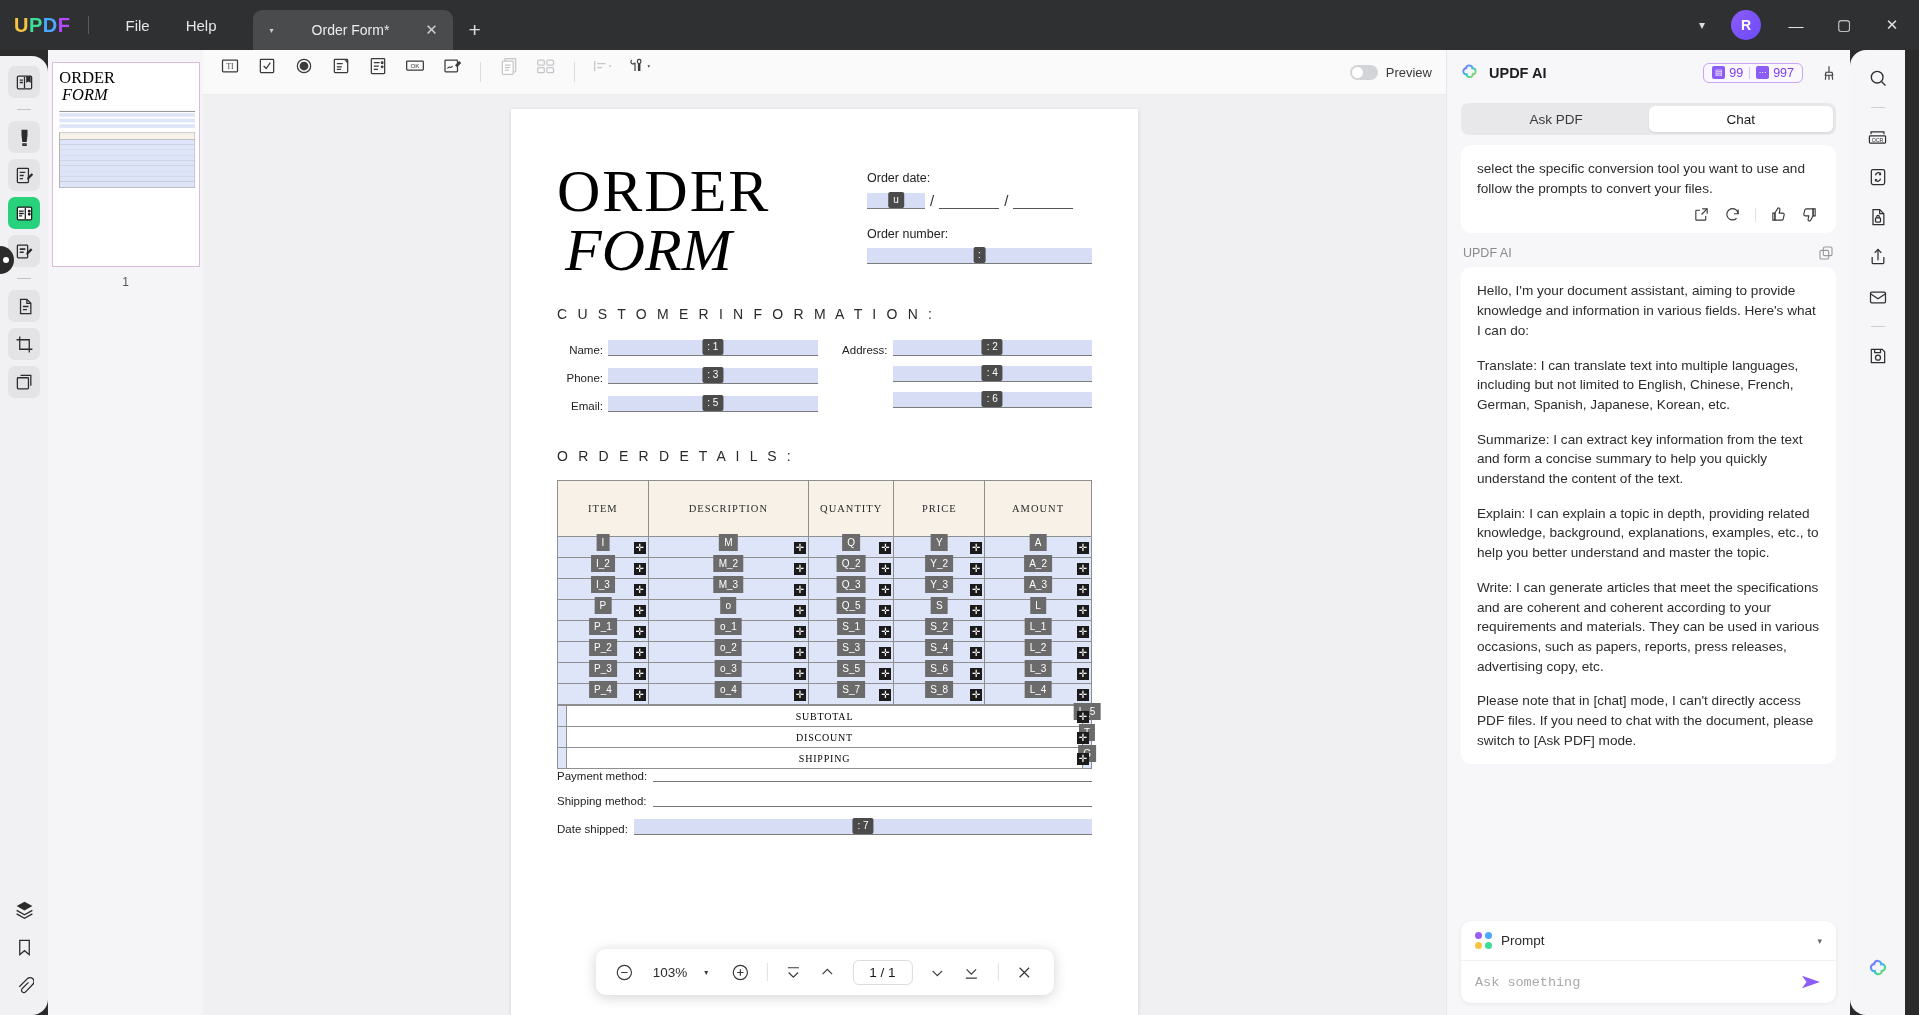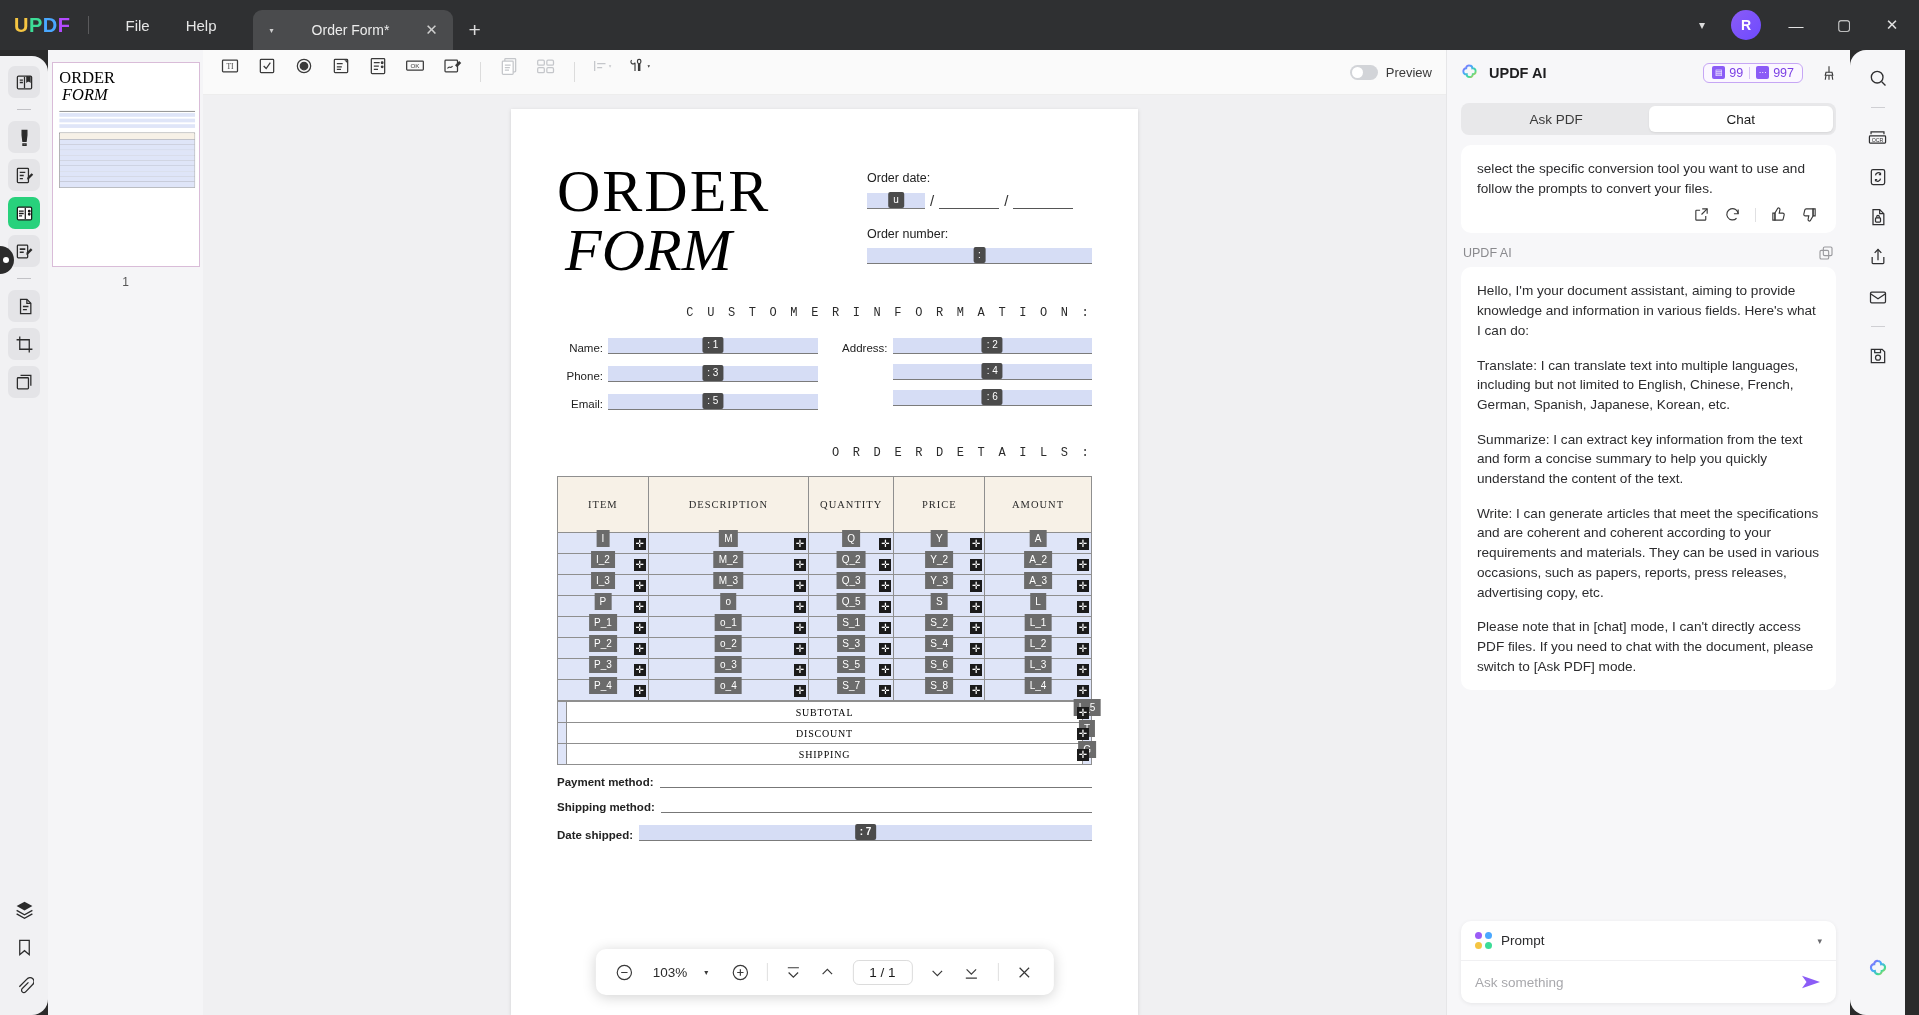--- a/index.html
+++ b/index.html
@@ -136,22 +136,22 @@
     top:-1px; background:#4b4b4b; color:#fff; font-size:10px;
     padding:1px 5px; border-radius:2px; line-height:14px; white-space:nowrap;
   }
   .date-row{ display:flex;align-items:flex-end;gap:5px; }
   .date-row .f1{ width:58px; }
   .slash{ font-size:15px; color:#333; }
   .blank{ width:60px;border-bottom:1px solid #555;height:13px; }
   .ordnum{ width:100%; margin-top:3px; }
 
   .sec-title{
-    text-align:right; font-size:12px; letter-spacing:3.2px;
-    color:#2a2a2a; margin:26px 0 16px 0; font-family:Liberation Mono, monospace;
+    text-align:left; font-size:14px; letter-spacing:3.2px;
+    color:#2a2a2a; margin:26px 0 16px 0; font-family:Liberation Sans, sans-serif;
   }
   .cust-grid{ display:flex; gap:14px; }
   .cust-col{ flex:1; }
   .cust-line{ display:flex; align-items:flex-end; gap:5px; margin-bottom:10px; }
   .cust-line .cl{ font-size:11.5px; color:#222; width:46px; text-align:right;margin-top:6px;}
   .cust-line .cf{ flex:1; }
   .cust-line.noLbl .cl{ width:0; }
 
   
   table.odt{ width:100%; border-collapse:collapse; margin-top:2px; }
@@ -169,21 +169,21 @@
     background:#6b6b6b; color:#fff; font-size:10px; line-height:17px;
     padding:0 5px; white-space:nowrap;
   }
   td .plus{
     position:absolute; right:2px; top:5px; width:12px;height:12px;
     background:#1b1b1b; color:#fff; font-size:10px; line-height:12px;
     text-align:center; cursor:pointer;
   }
   td.lbl-td{ background:#fff; border:none; text-align:right; font-size:10px;
     letter-spacing:.8px; padding-right:8px; font-family:"Liberation Serif",serif;}
-  .bottom-lines{ margin-top:10px; font-size:11.5px;font-weight:bold; }
+  .bottom-lines{ font-size:11.5px; }
   .bl-row{ display:flex; align-items:flex-end; gap:6px; margin-bottom:12px; }
   .bl-row .bl-l{ white-space:nowrap; color:#222; }
   .bl-row .bl-f{ flex:1; }
 
   
   .pagenav{
     position:absolute; left:50%; transform:translateX(-50%); bottom:20px;
     height:46px; background:#fff; border-radius:10px;
     box-shadow:0 2px 14px rgba(0,0,0,.18);
     display:flex; align-items:center; padding:0 14px; gap:4px; z-index:20;
@@ -255,21 +255,21 @@
     border-bottom:1px solid #f0f0f2; font-size:13.5px;color:#2b2b2d;cursor:pointer;
   }
   .dots4{ display:grid; grid-template-columns:7px 7px; gap:3px;}
   .dots4 i{ width:7px;height:7px;border-radius:50%;display:block;}
   .prompt-head .pcaret{ margin-left:auto;font-size:9px;color:#6a6a6e;}
   .prompt-input{
     display:flex;align-items:center;padding:12px 14px;
   }
   .prompt-input input{
     flex:1;border:none;outline:none;font-size:13.5px;color:#1a1a1a;
-    font-family:Liberation Sans, sans-serif; background:transparent;
+    font-family:Liberation Mono, monospace; background:transparent;
   }
   .prompt-input input::placeholder{ color:#a8a8ac; }
   .sendbtn{ cursor:pointer; }
 
   
   .rrail{ width:69px; background:#2b2b2b; position:relative; }
   .rrail-inner{
     background:#f6f6f8; border-radius:16px 0 0 16px; width:55px;
     height:100%; display:flex; flex-direction:column; align-items:center;
     padding:12px 0; gap:8px;
@@ -953,20 +953,21 @@
               <rect x="8" y="3" width="13" height="13" rx="2"></rect>
               <rect x="3" y="8" width="13" height="13" rx="2"></rect>
             </svg>
         </span>
       </div>
 
       <div class="bubble">
         <p>Hello, I'm your document assistant, aiming to provide knowledge and information in various fields. Here's what I can do:</p>
         <p>Translate: I can translate text into multiple languages, including but not limited to English, Chinese, French, German, Spanish, Japanese, Korean, etc.</p>
         <p>Summarize: I can extract key information from the text and form a concise summary to help you quickly understand the content of the text.</p>
+        <p>Explain: I can explain a topic in depth, providing related knowledge, background, explanations, examples, etc., to help you better understand and master the topic.</p>
         <p>Write: I can generate articles that meet the specifications and are coherent and coherent according to your requirements and materials. They can be used in various occasions, such as papers, reports, press releases, advertising copy, etc.</p>
         <p>Please note that in [chat] mode, I can't directly access PDF files. If you need to chat with the document, please switch to [Ask PDF] mode.</p>
       </div>
     </div>
 
     <div class="prompt-wrap">
       <div class="prompt-head">
         <span class="dots4">
           <i style="background:#9b5cf6"></i>
             <i style="background:#4aa8ff"></i>

